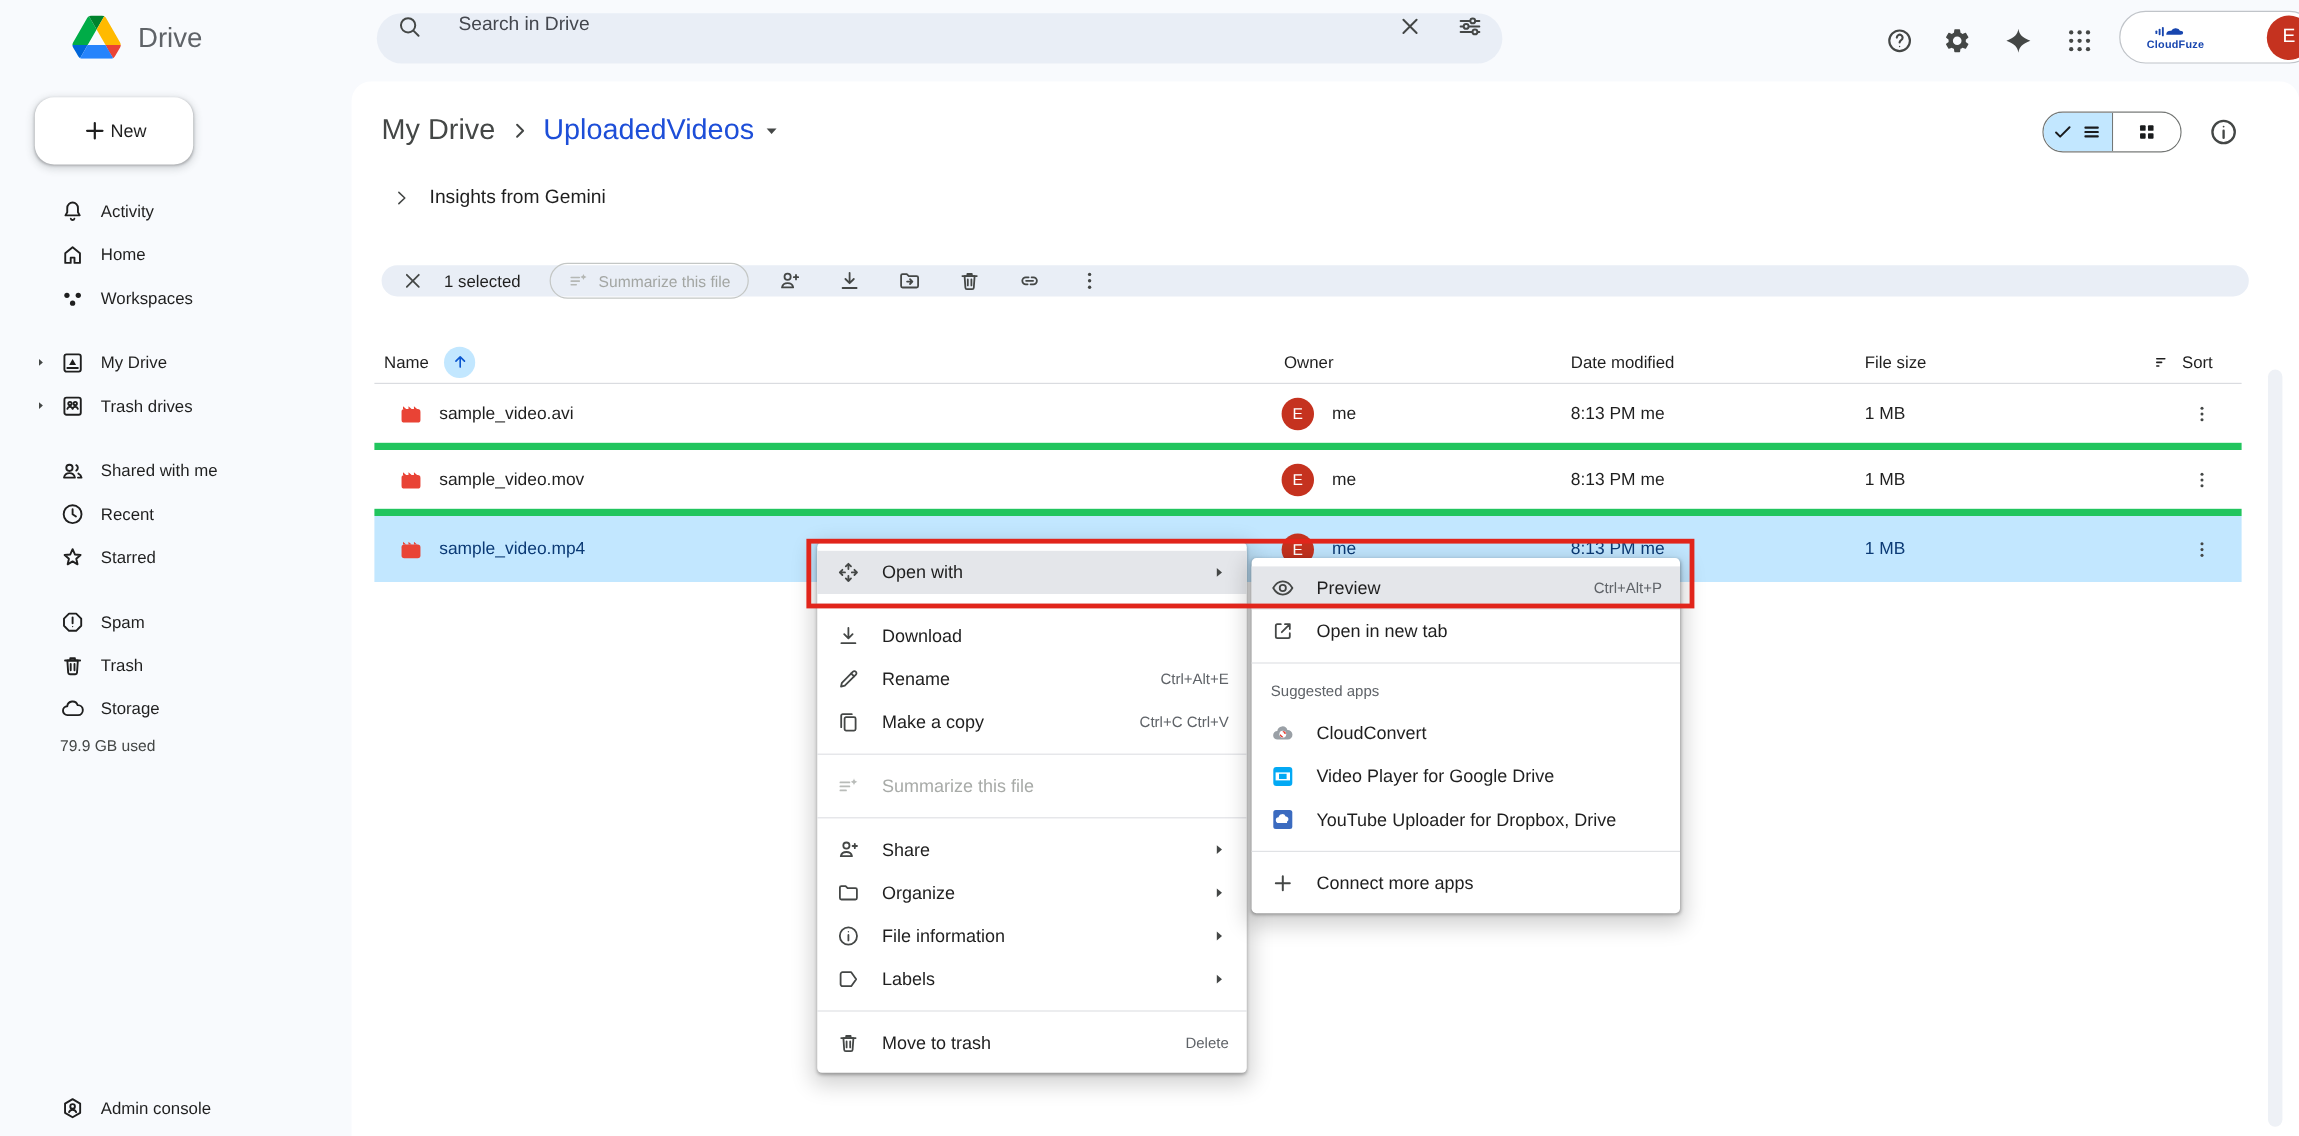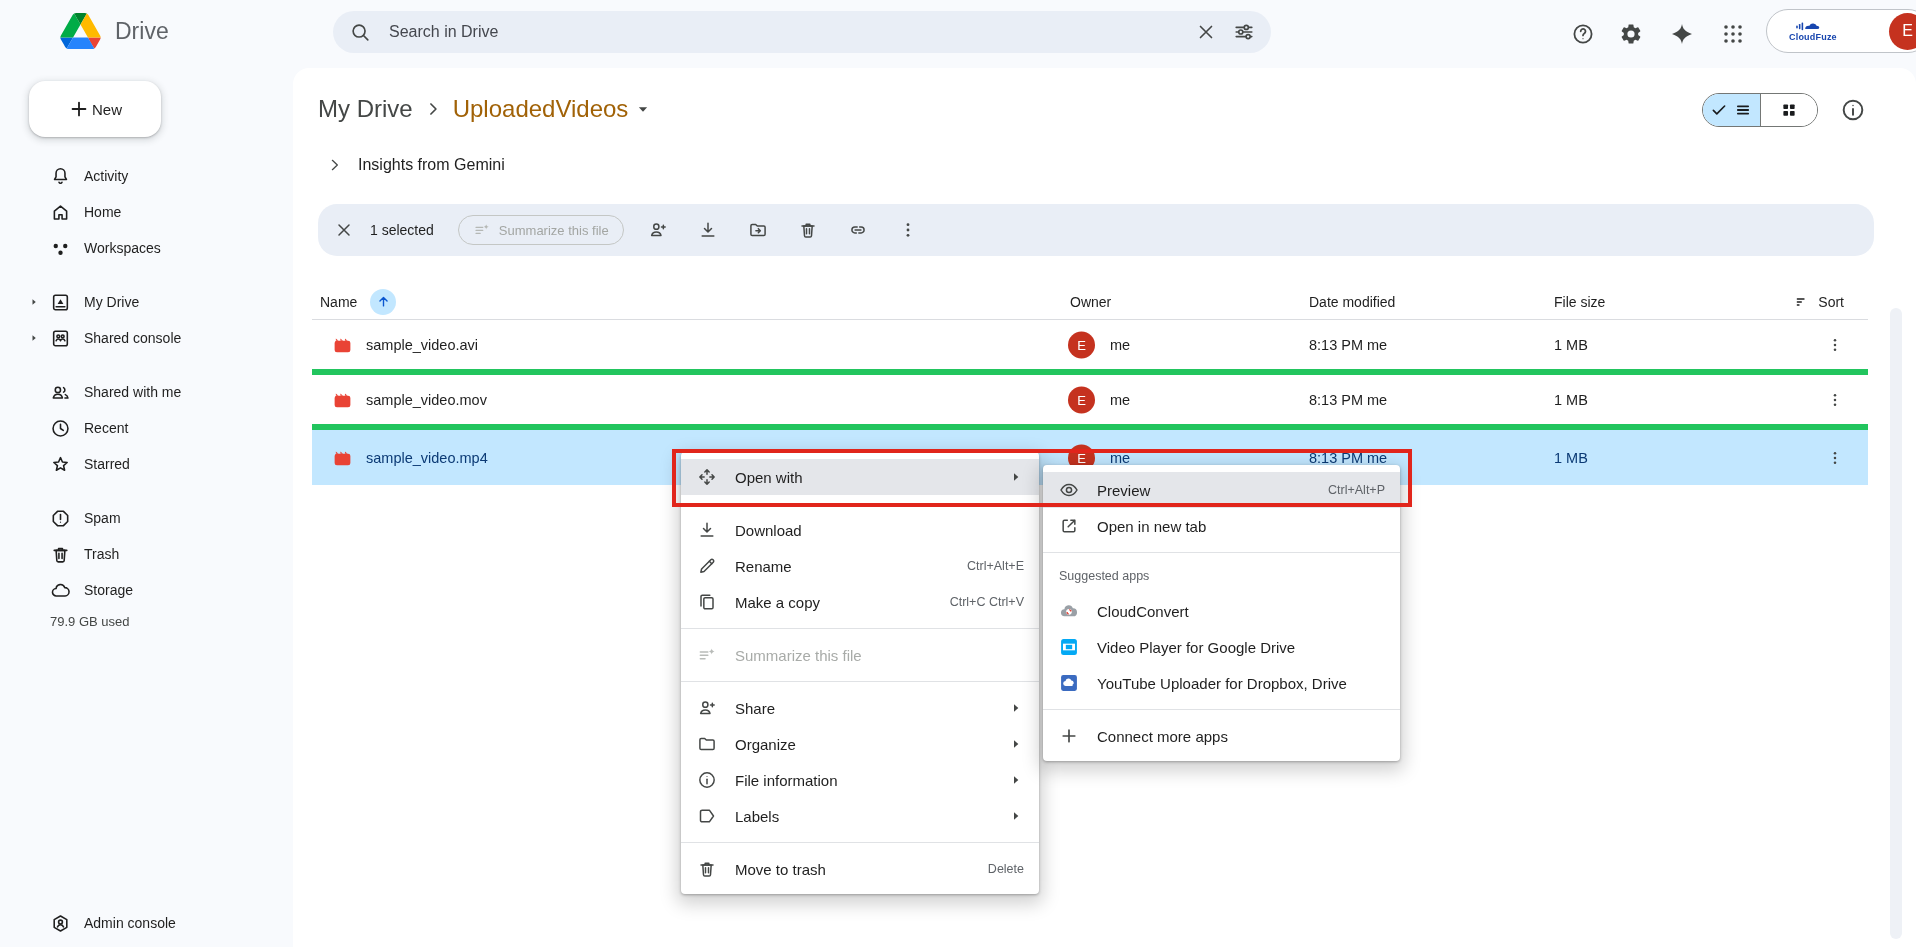--- a/index.html
+++ b/index.html
@@ -12,23 +12,23 @@
   svg { display:block; }
   .ic { display:inline-flex; align-items:center; justify-content:center; }
   .ic svg { width:100%; height:100%; }
 
   
   .topbar { position:absolute; left:0; top:0; width:100%; height:68px;margin-left:30px; }
   .brand { position:absolute; left:30px; top:13px; display:flex; align-items:center; gap:14px; }
   .drive-logo { width:41px; height:36px; }
   .brand-name { font-size:23px; color:#5f6368; }
   .searchbar {
-    position:absolute; left:303px; top:11px; width:938px; height:42px;
-    background:#e9eef6; border-radius:21px; display:flex; align-items:center;
-    padding:0 16px; gap:16px;
+    position:absolute; left:284px; top:11px; width:938px; height:42px;
+    background:#e9eef6; border-radius:21px; display:flex; align-items:flex-start;
+    padding:0 16px; gap:28px;
   }
   .searchbar .sicon { width:22px; height:22px; color:#444746; }
   .search-input { flex:1; border:none; background:transparent; outline:none;
     font-size:16px; color:#1f1f1f; font-family:"Liberation Sans",sans-serif; }
   .search-input::placeholder { color:#44474e; }
   .tb-btn { position:absolute; top:14px; width:40px; height:40px; border-radius:50%;
     display:flex; align-items:center; justify-content:center; color:#444746; }
   .tb-btn .ic { width:24px; height:24px; }
   .account-pill { position:absolute; left:1736px; top:9px; width:164px; height:44px;
     background:#fff; border:1px solid #c0c4c9; border-radius:22px;
@@ -56,35 +56,35 @@
   .storage-used { position:absolute; left:50px; top:546px; font-size:13px; color:#444746; }
   .admin-item { position:absolute; top:837px; width:100%; }
 
   
   .card { position:absolute; left:293px; top:68px; right:0; bottom:0;
     background:#fff; border-radius:16px 16px 0 0; }
   .crumbs { position:absolute; left:25px; top:24px; height:34px;
     display:flex; align-items:center; gap:10px; font-size:24px; color:#444746; }
   .crumb-root { cursor:pointer; }
   .crumb-sep { width:20px; height:20px; color:#444746; }
-  .crumb-cur { color:#a16207; display:flex; align-items:center; gap:6px; cursor:pointer; }
+  .crumb-cur { color:#1d4ed8; display:flex; align-items:center; gap:6px; cursor:pointer; }
   .crumb-caret { width:18px; height:18px; color:#444746; }
   .vtoggle { position:absolute; right:98px; top:25px; width:116px; height:34px;
     border:1px solid #747775; border-radius:17px; display:flex; overflow:hidden; }
   .vseg { flex:1; display:flex; align-items:center; justify-content:center; gap:6px;
     color:#1a1c1e; cursor:pointer; background:#fff; }
   .vseg.active { background:var(--selection,#c2e7ff); border-right:1px solid #747775; }
   .vseg .ic { width:18px; height:18px; }
   .info-btn { position:absolute; right:50px; top:29px; width:26px; height:26px; color:#444746; }
   .insights { position:absolute; left:35px; top:88px; display:flex; align-items:center; gap:16px;
     font-size:16px; font-weight:500; color:#1f1f1f; cursor:pointer; }
   .insights .ic { width:14px; height:14px; color:#444746; }
 
   
-  .selbar { position:absolute; left:25px; top:136px; width:1556px; height:52px;
+  .selbar { position:absolute; left:25px; top:153px; width:1556px; height:26px;
     background:#e9eef6; border-radius:19px; display:flex; align-items:center; }
   .selbar .close { margin-left:16px; width:20px; height:20px; color:#444746; cursor:pointer; }
   .sel-count { margin-left:16px; font-size:14px; font-weight:500; color:#1f1f1f; }
   .sum-pill { margin-left:24px; height:30px; border:1px solid #c4c7c5; border-radius:15px;
     display:flex; align-items:center; gap:8px; padding:0 14px;
     color:#a3a6a3; font-size:13px; font-weight:500; }
   .sum-pill .ic { width:18px; height:18px; color:#b5b8b5; }
   .tool-icons { display:flex; align-items:center; gap:30px; margin-left:24px; }
   .tool-icons .ic { width:20px; height:20px; color:#444746; cursor:pointer; }
 
@@ -298,21 +298,21 @@
           </svg>
         </span>
       <span class="nicon ic">
           <svg viewBox="0 0 24 24" fill="none" stroke="currentColor" stroke-width="1.8" stroke-linecap="round" stroke-linejoin="round">
             <rect x="4.2" y="3.8" width="15.6" height="16.4" rx="2"></rect>
             <circle cx="9.5" cy="9.5" r="1.6"></circle>
             <circle cx="14.5" cy="9.5" r="1.6"></circle>
             <path d="M7 14.5c.5-1.4 1.6-2 2.5-2s2 .6 2.5 2M12 14.5c.5-1.4 1.6-2 2.5-2s2 .6 2.5 2"></path>
           </svg>
         </span>
-      <span>Shared console</span>
+      <span>Trash drives</span>
     </div>
   </div>
 
   <div class="nav-group g3">
     <div class="nav-item">
       <span class="nicon ic">
           <svg viewBox="0 0 24 24" fill="none" stroke="currentColor" stroke-width="1.8" stroke-linecap="round" stroke-linejoin="round">
             <circle cx="9" cy="9" r="3"></circle>
             <path d="M3.8 18.3c.6-3 2.8-4.3 5.2-4.3s4.6 1.3 5.2 4.3z"></path>
             <path d="M15.5 6.4a3 3 0 0 1 0 5.2M17.5 14.4c1.6.7 2.7 2 3 3.9h-3.4"></path>

